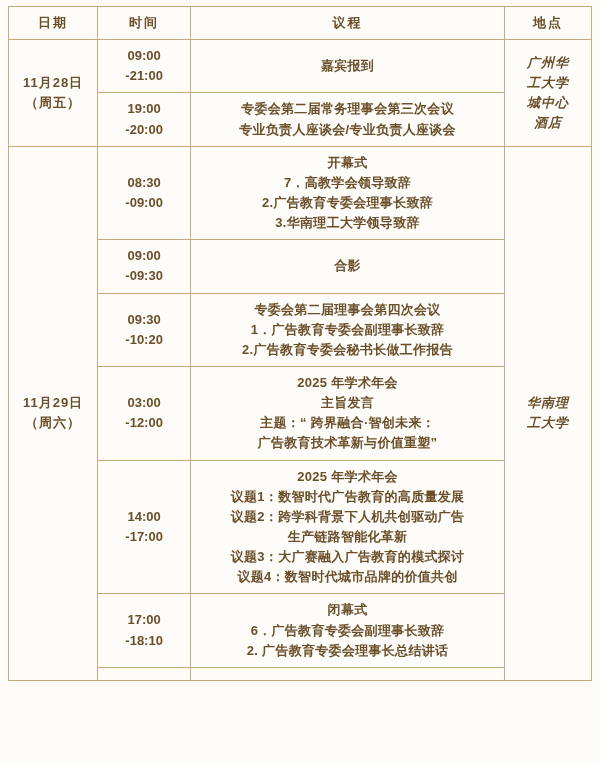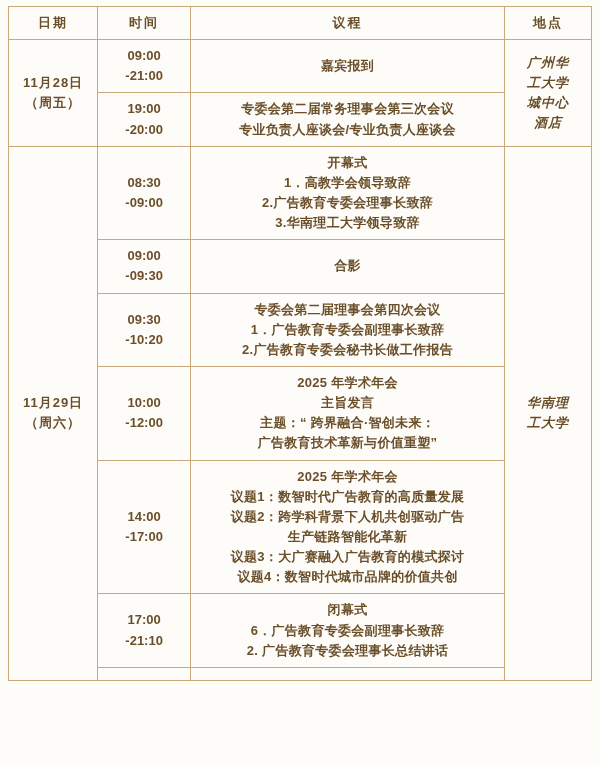--- a/index.html
+++ b/index.html
@@ -108,59 +108,59 @@
         <td class="agenda-cell">专委会第二届常务理事会第三次会议
 专业负责人座谈会/专业负责人座谈会</td>
       </tr>
 
       <tr>
         <td class="date-cell" rowspan="7">11月29日
 （周六）</td>
         <td class="time-cell">08:30
 -09:00</td>
         <td class="agenda-cell">开幕式
-1．高教学会领导致辞
+7．高教学会领导致辞
 2.广告教育专委会理事长致辞
 3.华南理工大学领导致辞</td>
         <td class="place-cell" rowspan="7">华南理
 工大学</td>
       </tr>
       <tr>
         <td class="time-cell">09:00
 -09:30</td>
         <td class="agenda-cell">合影</td>
       </tr>
       <tr>
         <td class="time-cell">09:30
 -10:20</td>
         <td class="agenda-cell">专委会第二届理事会第四次会议
 1．广告教育专委会副理事长致辞
 2.广告教育专委会秘书长做工作报告</td>
       </tr>
       <tr>
-        <td class="time-cell">10:00
+        <td class="time-cell">03:00
 -12:00</td>
         <td class="agenda-cell">2025 年学术年会
 主旨发言
 主题：“ 跨界融合·智创未来：
 广告教育技术革新与价值重塑”</td>
       </tr>
       <tr>
         <td class="time-cell">14:00
 -17:00</td>
         <td class="agenda-cell">2025 年学术年会
 议题1：数智时代广告教育的高质量发展
 议题2：跨学科背景下人机共创驱动广告
 生产链路智能化革新
 议题3：大广赛融入广告教育的模式探讨
 议题4：数智时代城市品牌的价值共创</td>
       </tr>
       <tr>
         <td class="time-cell">17:00
--21:10</td>
+-18:10</td>
         <td class="agenda-cell">闭幕式
 6．广告教育专委会副理事长致辞
 2. 广告教育专委会理事长总结讲话</td>
       </tr>
       <tr>
         <td class="time-cell"></td>
         <td class="agenda-cell"></td>
       </tr>
     </tbody>
   </table>

